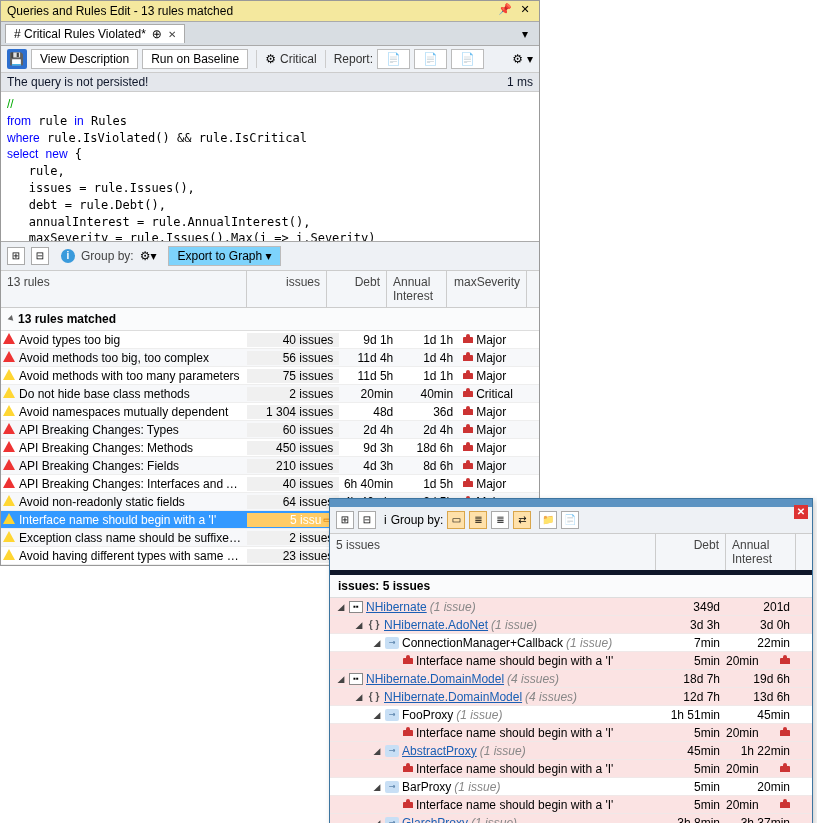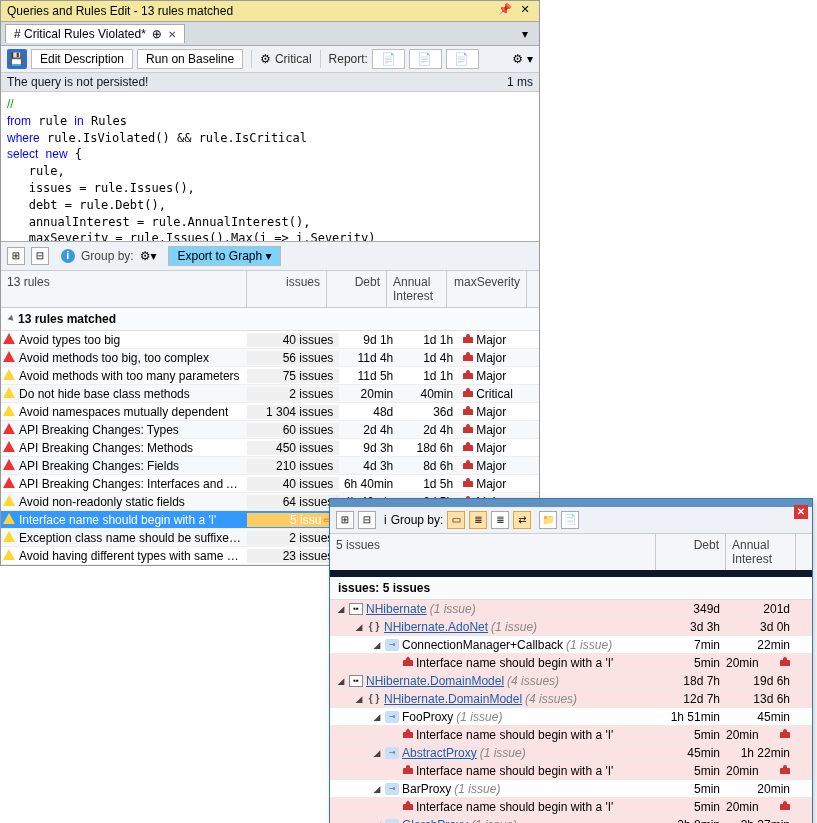--- a/index.html
+++ b/index.html
@@ -59,21 +59,21 @@
 .sev-icon { width: 10px; height: 6px; background: #c33; border-radius: 1px 1px 0 0; position: relative; }
 .sev-icon::before { content: ''; position: absolute; top: -3px; left: 3px; width: 4px; height: 3px; background: #c33; border-radius: 2px 2px 0 0; }
 
 
 .float-panel { position: absolute; left: 329px; top: 498px; width: 484px; border: 1px solid #3d75a0; background: #fff; box-shadow: 2px 2px 6px rgba(0,0,0,0.2); }
 .float-titlebar { height: 8px; background: #5c93c2; }
 .float-close { position: absolute; right: 4px; top: 6px; width: 14px; height: 14px; background: #d33; color: #fff; text-align: center; line-height: 14px; cursor: pointer; font-size: 10px; font-weight: bold; }
 .float-toolbar { display: flex; align-items: center; gap: 4px; padding: 4px 6px; background: #eef1f5; border-bottom: 1px solid #ccc; }
 .float-toolbar .small-btn { width: 18px; height: 18px; border: 1px solid #aaa; background: #fff; text-align: center; line-height: 16px; cursor: pointer; font-size: 10px; }
 .float-toolbar .small-btn.active { background: #ffe1aa; border-color: #d9a64c; }
-.float-header { display: flex; border-bottom: 7px solid #0f172a; background: #f4f6f9; }
+.float-header { display: flex; border-bottom: 5px solid #0f172a; background: #f4f6f9; }
 .float-header .fcol { padding: 4px 6px; border-right: 1px solid #ccc; color: #444; }
 .fcol-name { width: 326px; }
 .fcol-debt { width: 70px; text-align: right; }
 .fcol-annual { width: 70px; text-align: right; }
 .float-group { padding: 4px 8px; font-weight: bold; background: #fafbfc; border-bottom: 1px solid #ddd; }
 
 .tree-row { display: flex; align-items: center; height: 18px; border-bottom: 1px solid #f0e8e8; }
 .tree-row.pink { background: #fbe3e3; }
 .tree-cell { width: 326px; padding-left: 4px; overflow: hidden; white-space: nowrap; display: flex; align-items: center; gap: 3px; }
 .tree-debt, .tree-annual { width: 70px; text-align: right; padding-right: 6px; }
@@ -99,21 +99,21 @@
     <div class="tab">
       <span># Critical Rules Violated*</span>
       <span>⊕</span>
       <span class="close-x">✕</span>
     </div>
     <div class="spacer"></div>
     <span class="dropdown-btn">▾</span>
   </div>
   <div class="toolbar">
     <div class="save-icon">💾</div>
-    <button>Edit Description</button>
+    <button>View Description</button>
     <button>Run on Baseline</button>
     <div class="sep"></div>
     <span>⚙</span>
     <span class="lbl">Critical</span>
     <div class="sep"></div>
     <span class="lbl">Report:</span>
     <span class="tb-btn">📄</span>
     <span class="tb-btn">📄</span>
     <span class="tb-btn">📄</span>
     <div class="spacer" style="flex:1"></div>

